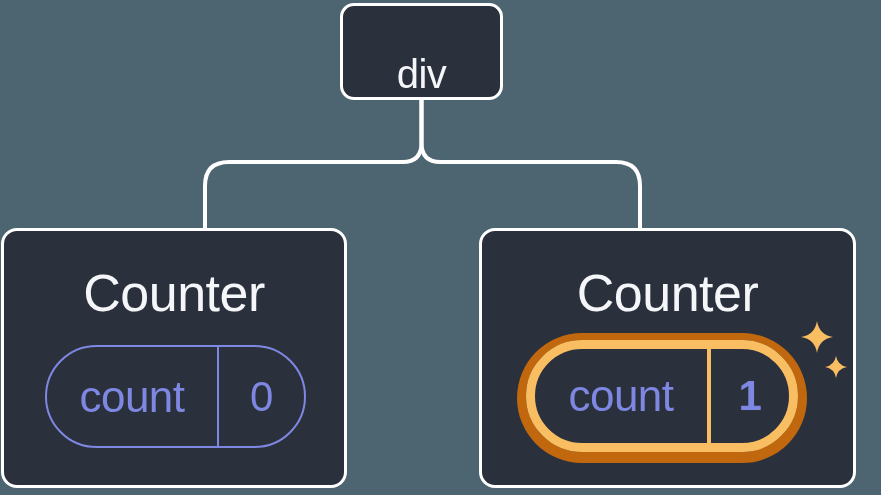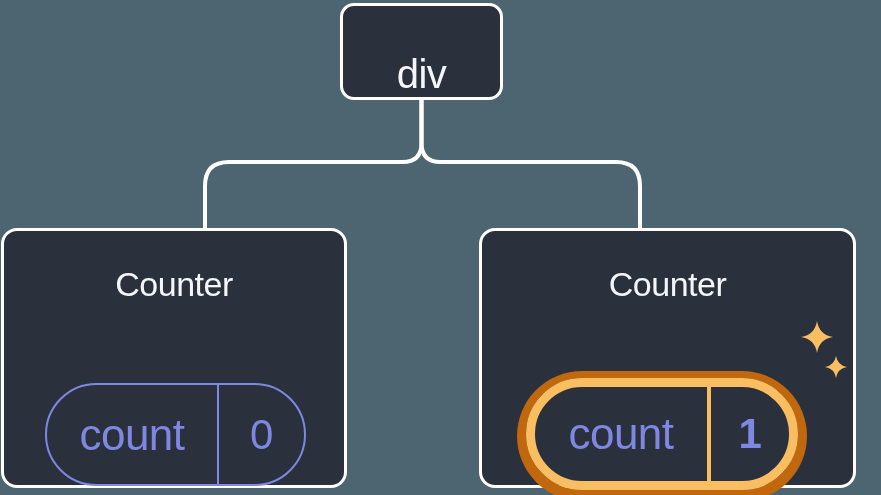--- a/index.html
+++ b/index.html
@@ -56,32 +56,31 @@
     background: var(--card-background);
     border: 3px solid var(--line-white);
     border-radius: 16px;
   }
   .card.left  { left: 1px;   width: 346px; }
   .card.right { left: 479px; width: 377px; }
   .card-title {
     margin-top: 36px;
     text-align: center;
     color: var(--text-white);
-    font-size: 34px;
+    font-size: 52px;
     font-weight: 500;
     letter-spacing: -0.5px;
     line-height: 1;
   }
   .pill {
     position: absolute;
     display: flex;
     align-items: stretch;
     border-radius: 999px;
     overflow: hidden;
-    margin-top: 38px;
   }
   .pill.plain {
     left: 41px; top: 114px;
     width: 261px; height: 103px;
     border: 2px solid var(--state-purple);
   }
   .pill.highlight {
     left: 44px; top: 109px;
     width: 272px; height: 112px;
     border: 9px solid var(--highlight-orange-light);

